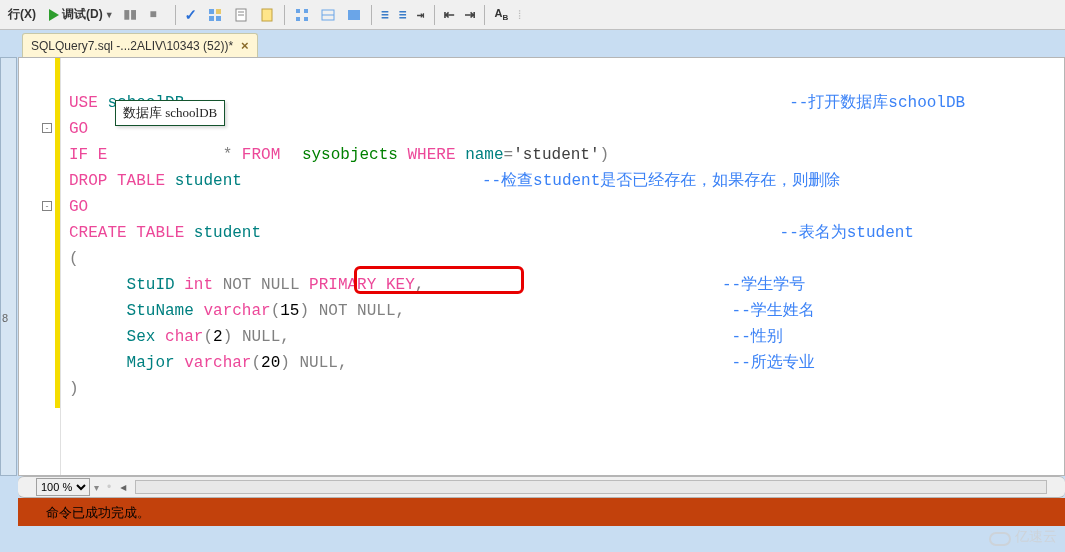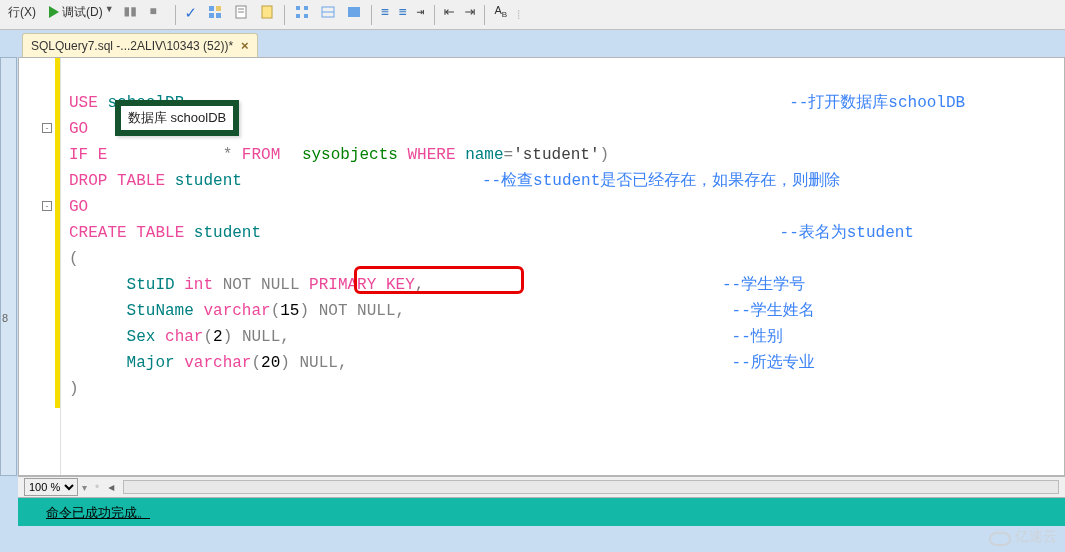--- a/index.html
+++ b/index.html
@@ -22,25 +22,27 @@
   gap: 2px;
 }
 .toolbar .sep {
   width: 1px;
   height: 20px;
   background: #b5b5b5;
   margin: 0 3px;
 }
 .toolbar-btn {
   display: inline-flex;
+  align-items: center;
   height: 22px;
   padding: 0 4px;
   cursor: pointer;
   font-size: 12px;
   color: #333;
+  font-weight: bold;
 }
 .toolbar-btn svg, .toolbar-btn .ico {
   width: 16px;
   height: 16px;
 }
 .play-ico { fill: #2e9e2e; }
 .tab-bar {
   height: 27px;
   background: #c8ddf2;
   display: flex;
@@ -126,24 +128,24 @@
   font-size: 9px;
   line-height: 8px;
   text-align: center;
   color: #828282;
 }
 .tooltip {
   position: absolute;
   left: 115px;
   top: 100px;
   background: #fff;
-  border: 6px solid #14532d;
+  border: 1px solid #14532d;
   padding: 3px 7px;
   font-size: 13px;
-  font-family: Liberation Sans, sans-serif;
+  font-family: Liberation Serif, serif;
   z-index: 10;
   box-shadow: 2px 2px 3px rgba(0,0,0,0.15);
   color: #222;
 }
 .highlight-box {
   position: absolute;
   border: 3px solid #e80000;
   border-radius: 6px;
   left: 354px;
   top: 266px;
@@ -152,24 +154,25 @@
   pointer-events: none;
   z-index: 5;
 }
 .zoom-bar {
   height: 22px;
   background: #f0f0f0;
   border-top: 1px solid #b5b5b5;
   border-bottom: 1px solid #b5b5b5;
   display: flex;
   align-items: center;
-  padding: 0 6px;
+  padding: 0 18px;
   margin-left: 18px;
   gap: 4px;
   font-size: 12px;
+  border-radius: 6px;
 }
 .zoom-bar select {
   font-size: 11px;
   border: 1px solid #a0a0a0;
   height: 18px;
 }
 .results-panel {
   margin-left: 18px;
   background: #fff;
 }
@@ -180,23 +183,22 @@
   padding: 0 6px;
   gap: 4px;
   border-bottom: 1px solid #ccc;
   background: #f5f5f5;
   font-size: 12px;
 }
 .results-body {
   padding: 6px 28px;
   font-size: 13px;
   font-family: "Microsoft YaHei", sans-serif;
-  background: #14b8a6;
+  background: #c2410c;
   height: 28px;
-  text-decoration: underline;
 }
 .watermark {
   position: absolute;
   right: 8px;
   bottom: 6px;
   color: #cdd3d9;
   font-size: 14px;
   display: flex;
   align-items: flex-end;
   gap: 4px;

